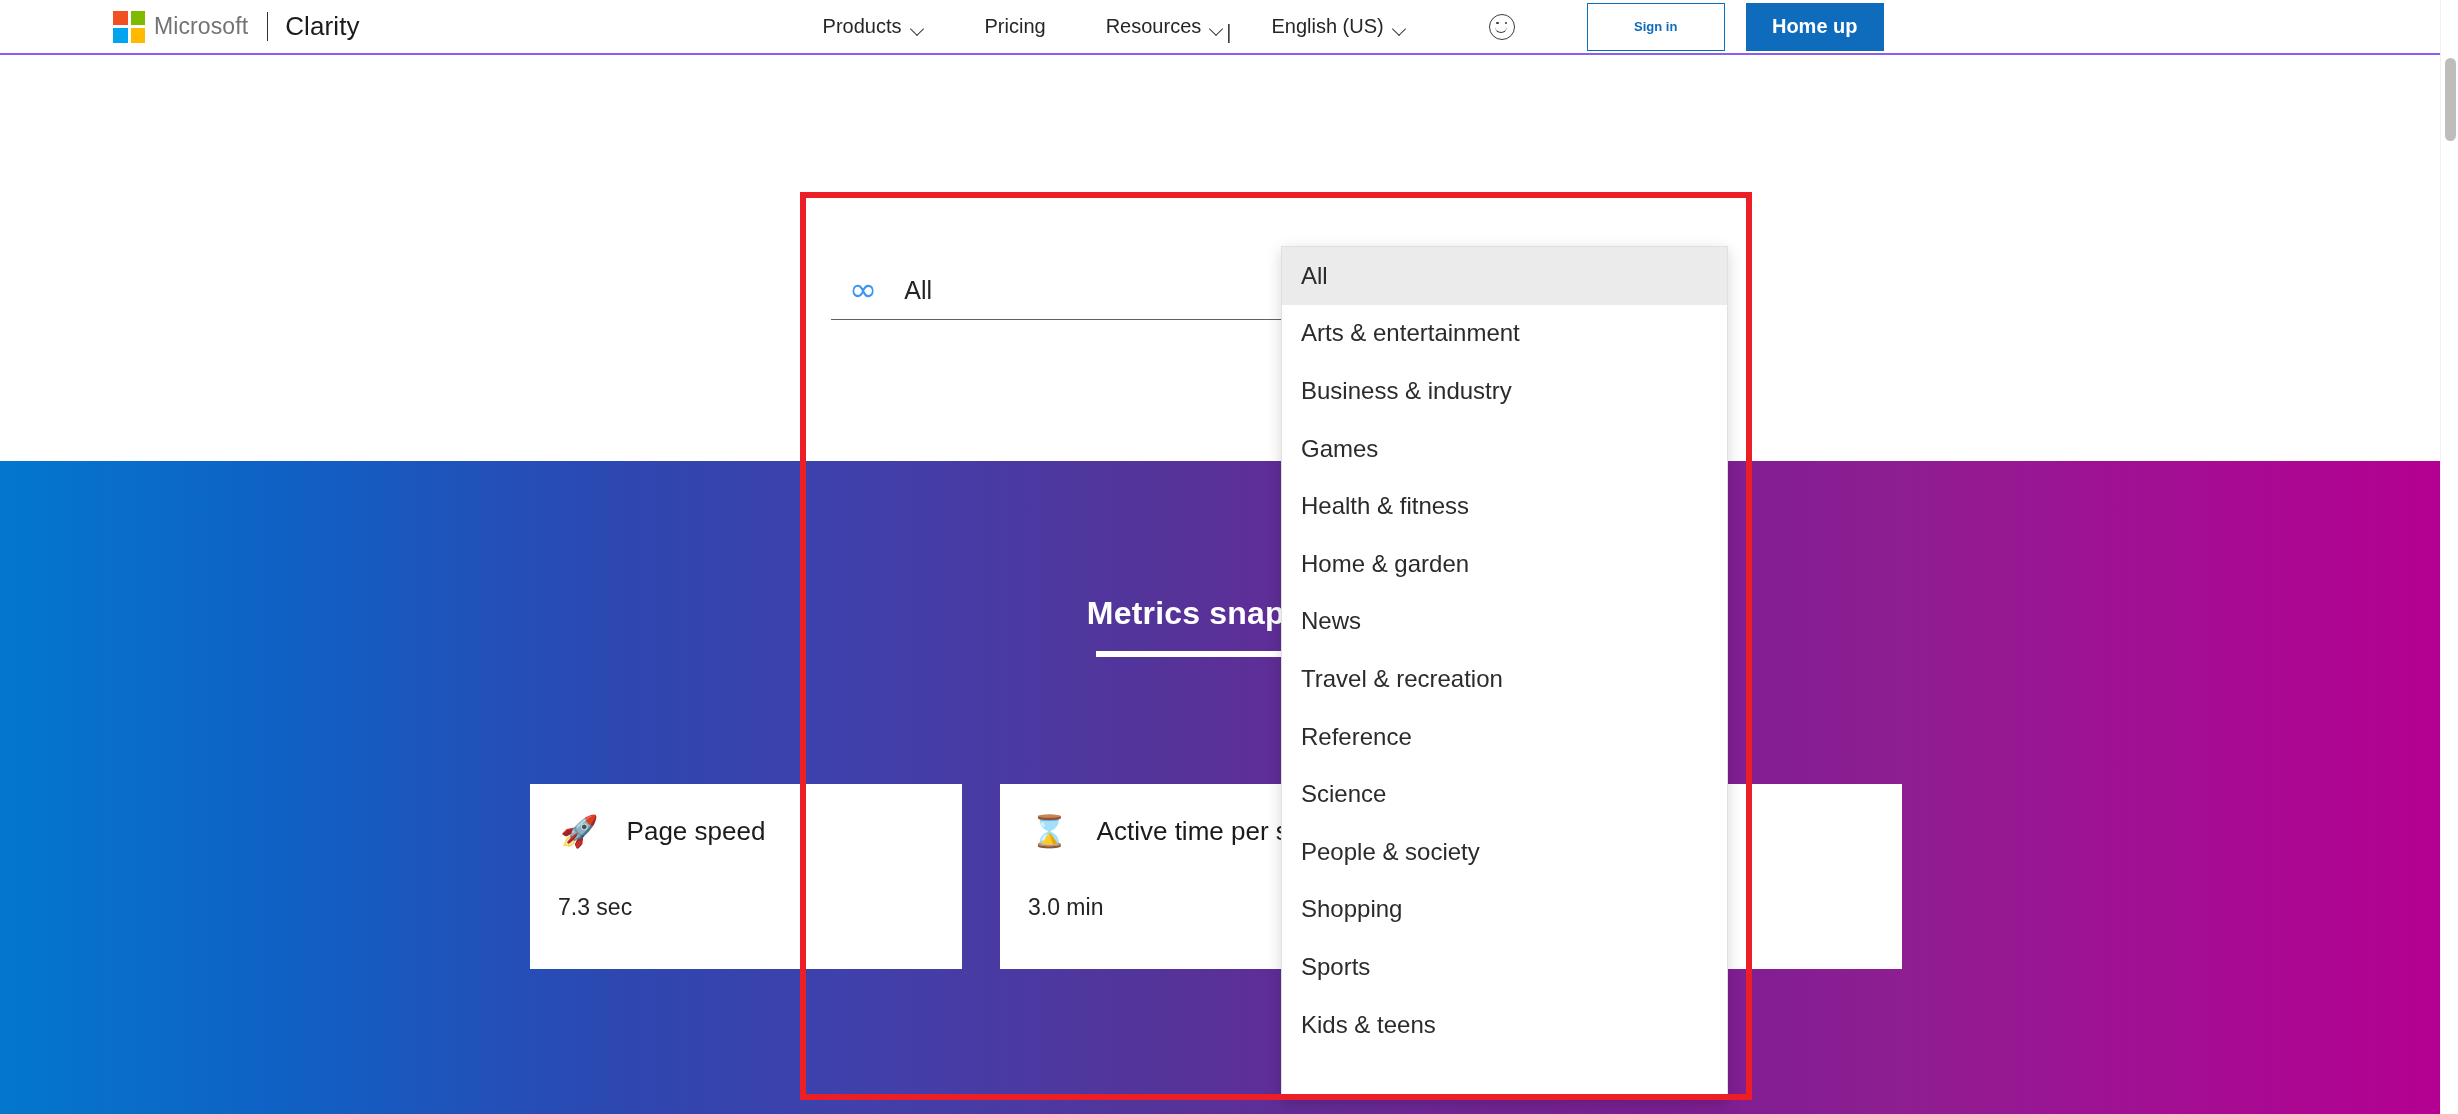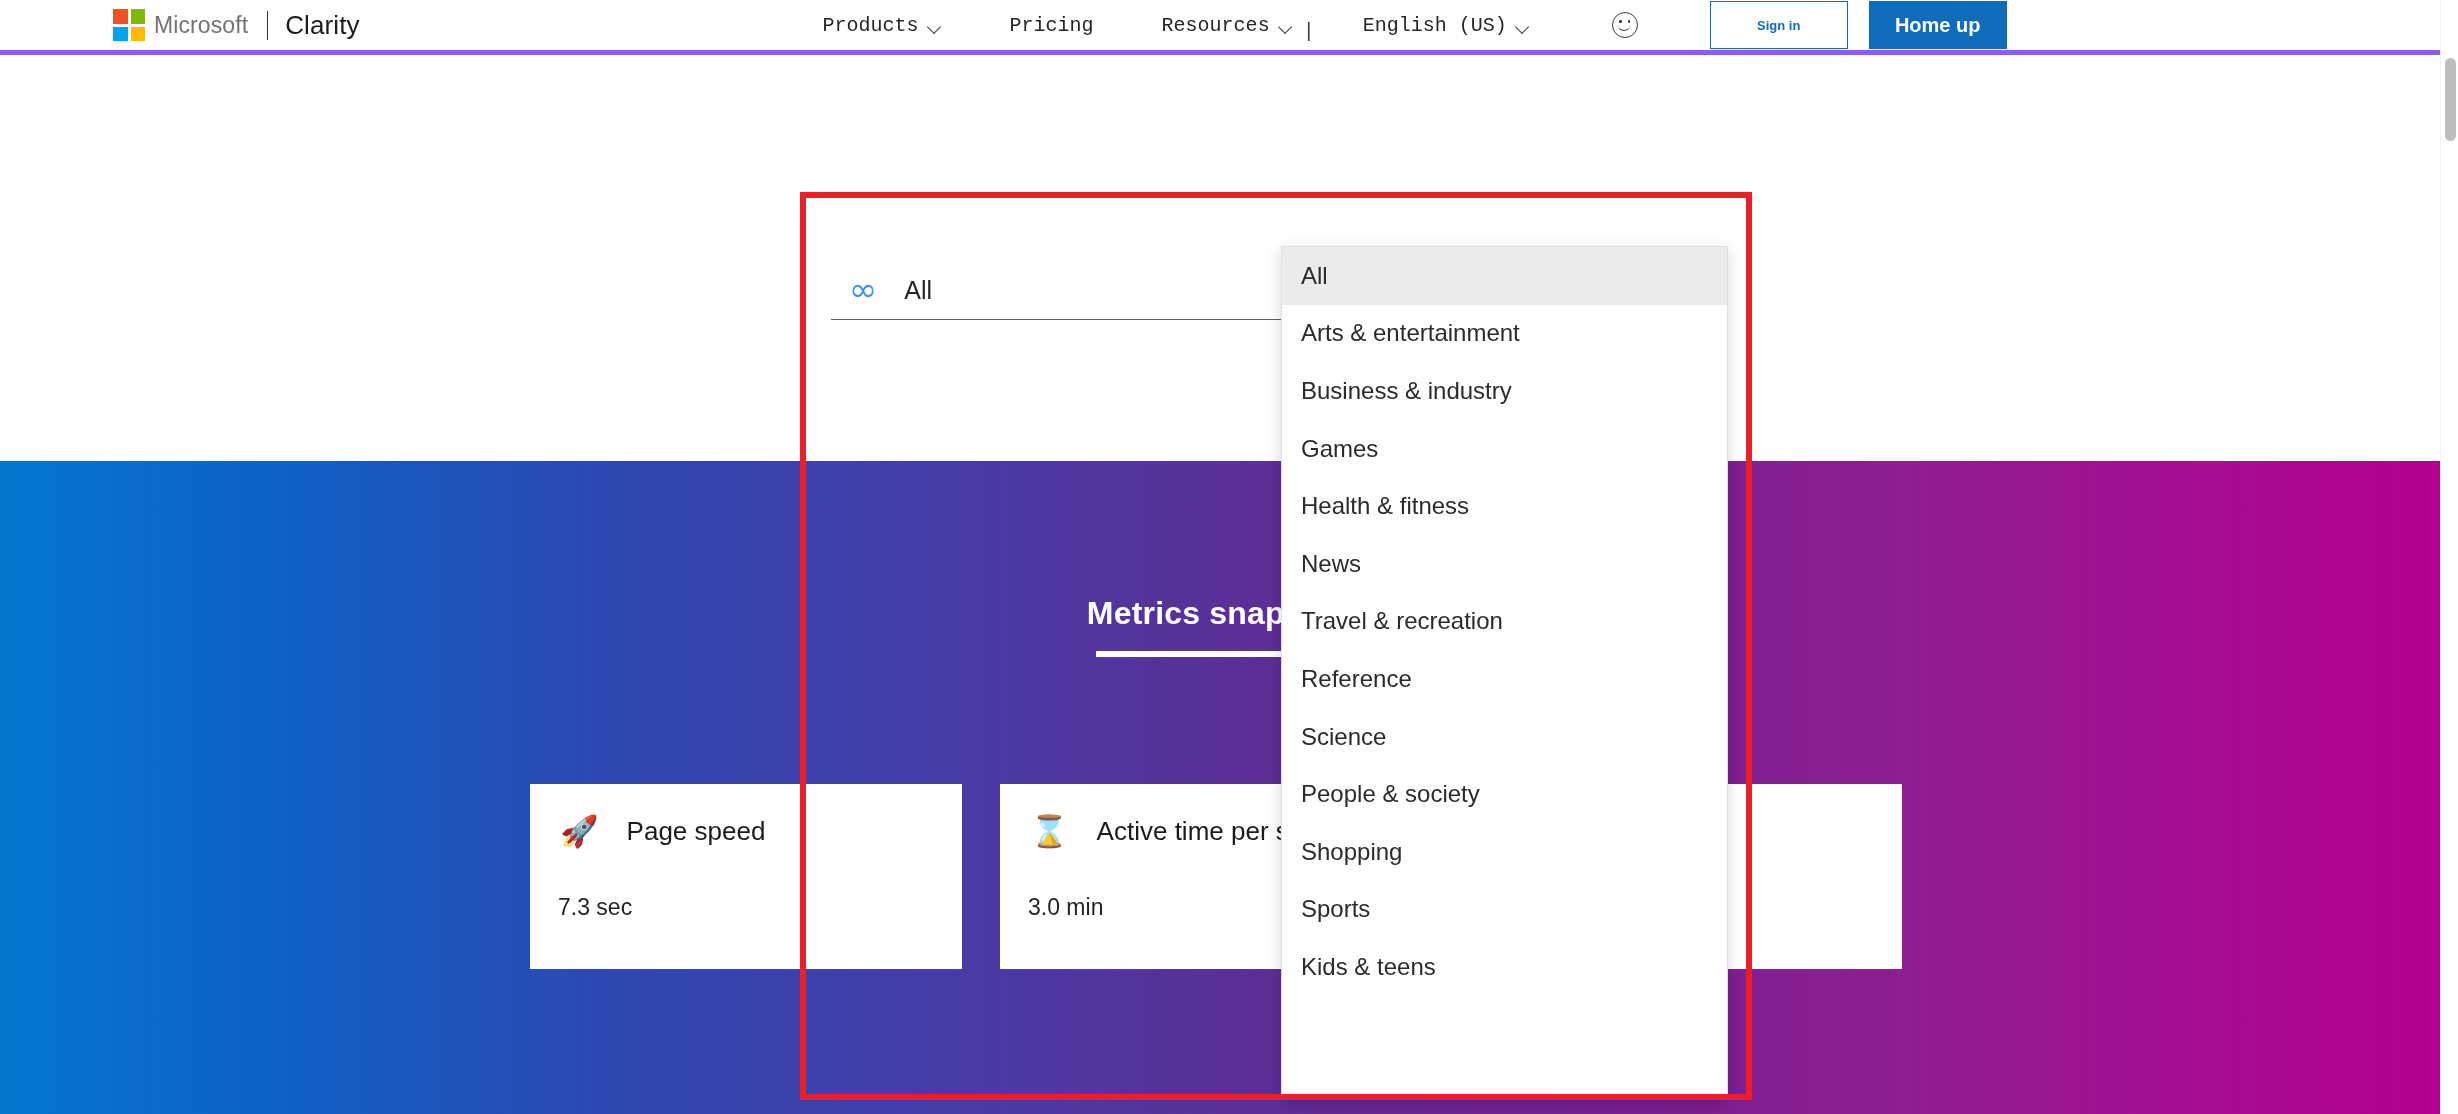--- a/index.html
+++ b/index.html
@@ -21,21 +21,21 @@
     background: #ffffff;
   }
 
   
   .topnav {
     position: absolute;
     left: 0; top: 0;
     width: 2440px;
     height: 55px;
     background: #ffffff;
-    border-bottom: 5px solid #8b5cf6;
+    border-bottom: 2px solid #8b5cf6;
     display: flex;
     align-items: center;
   }
 
   .brand {
     display: flex;
     align-items: center;
     margin-left: 113px;
     gap: 0;
   }
@@ -68,22 +68,21 @@
   .brand-product {
     font-size: 26px;
     color: #1b1b1b;
     letter-spacing: .1px;
   }
 
   .nav-items {
     display: flex;
     align-items: flex-end;
     margin-left: 463px;
-    gap: 8px;
-    font-family: Liberation Mono, monospace;
+    gap: 0;
   }
   .nav-link {
     font-size: 20px;
     color: #262626;
     display: inline-flex;
     align-items: center;
     gap: 10px;
     padding: 6px 0;
     cursor: pointer;
     white-space: nowrap;
@@ -452,20 +451,21 @@
 
     </div>
   </div>
 
   <div class="dropdown">
     <div class="dd-item selected">All</div>
     <div class="dd-item">Arts &amp; entertainment</div>
     <div class="dd-item">Business &amp; industry</div>
     <div class="dd-item">Games</div>
     <div class="dd-item">Health &amp; fitness</div>
+    <div class="dd-item">Home &amp; garden</div>
     <div class="dd-item">News</div>
     <div class="dd-item">Travel &amp; recreation</div>
     <div class="dd-item">Reference</div>
     <div class="dd-item">Science</div>
     <div class="dd-item">People &amp; society</div>
     <div class="dd-item">Shopping</div>
     <div class="dd-item">Sports</div>
     <div class="dd-item">Kids &amp; teens</div>
   </div>
 

